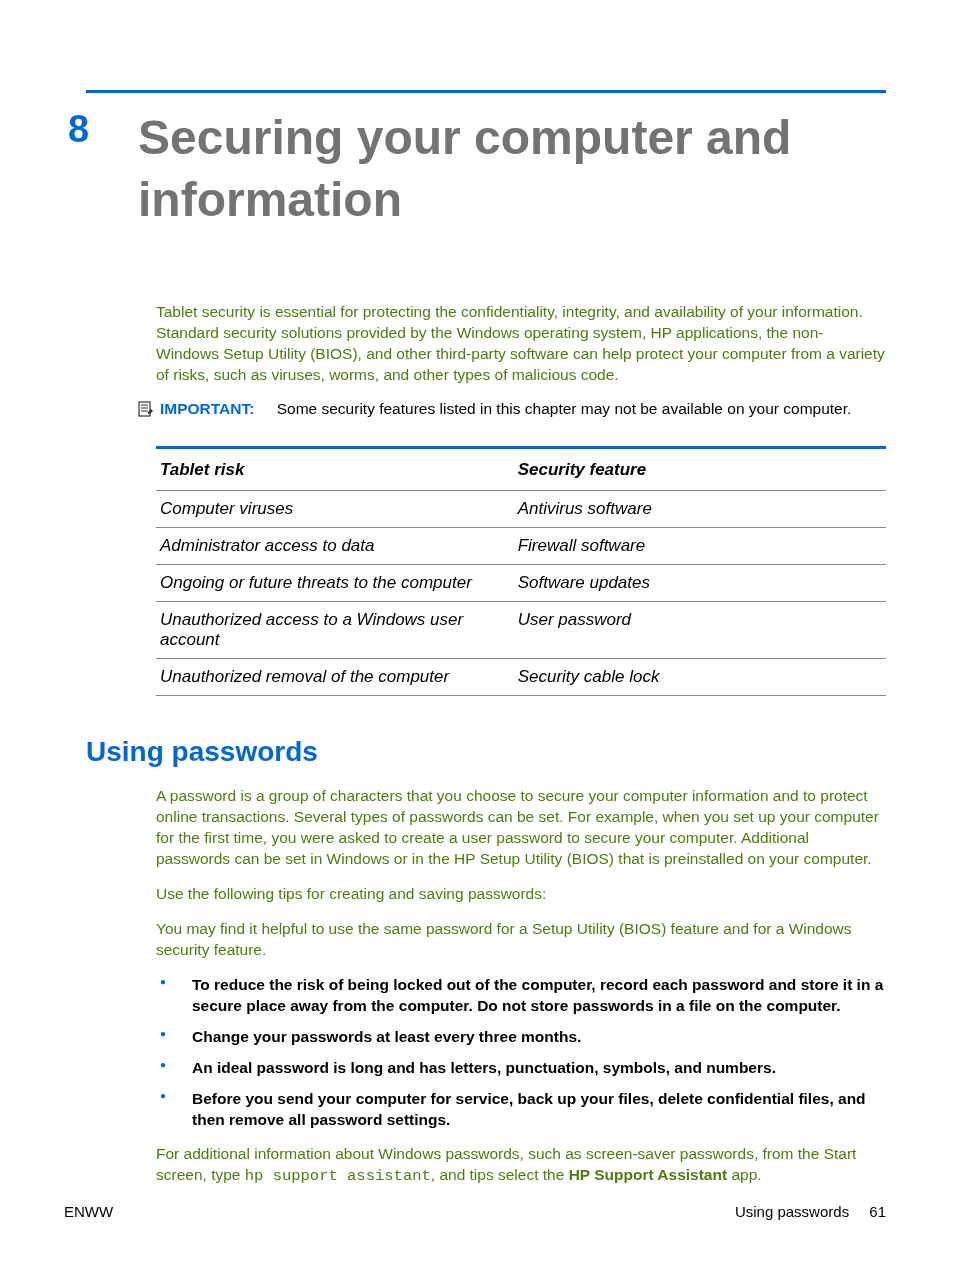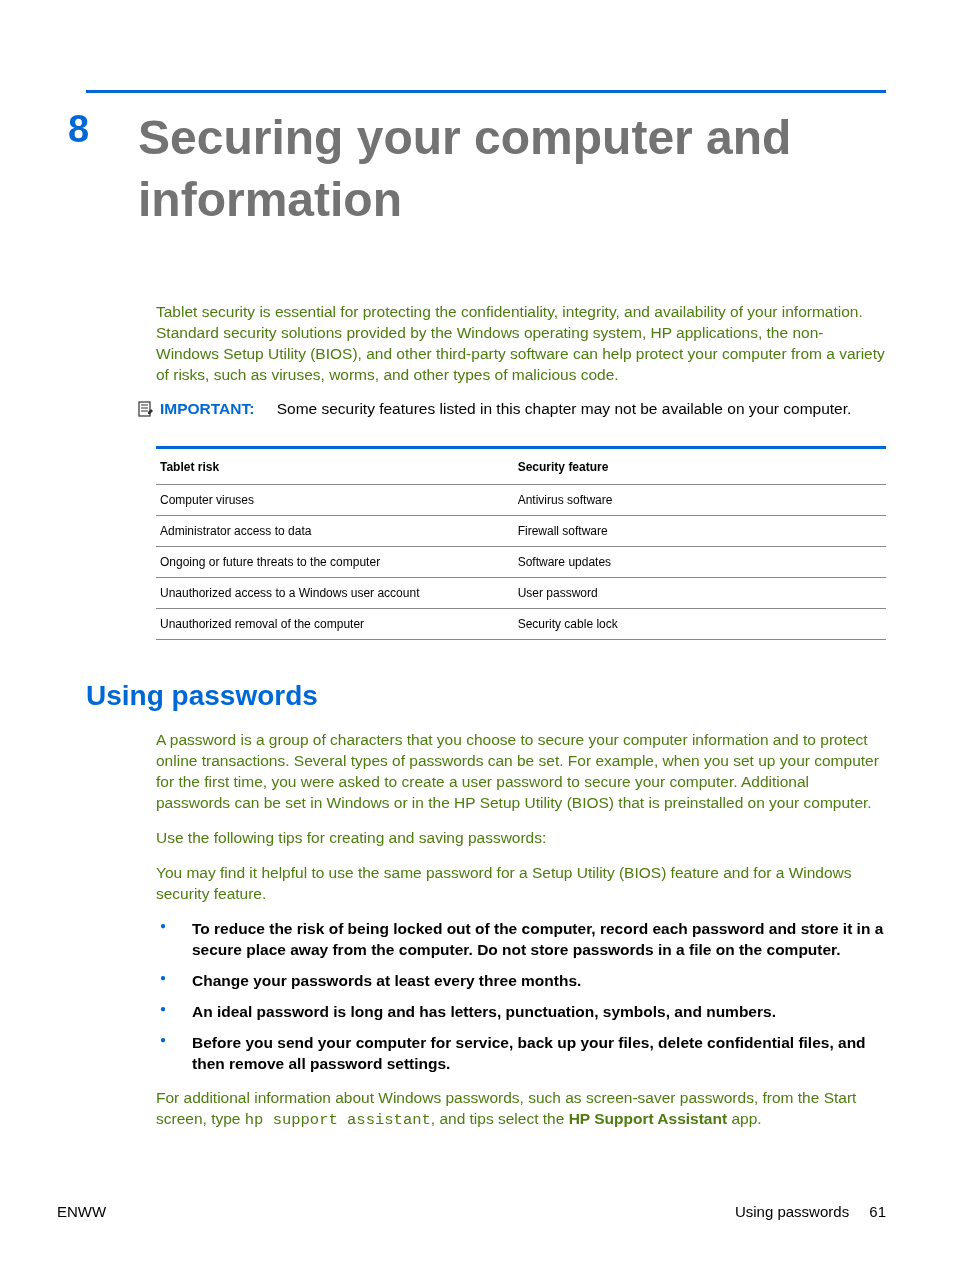--- a/index.html
+++ b/index.html
@@ -75,21 +75,22 @@
       margin-bottom: 40px;
     }
     .table-top-rule {
       height: 3px;
       background: #0068d6;
       margin-bottom: 1px;
     }
     table {
       width: 100%;
       border-collapse: collapse;
-      font-size: 12px;
+      font-size: 17px;
+      font-style: italic;
     }
     th {
       text-align: left;
       font-weight: bold;
       padding: 10px 4px 10px 4px;
       border-bottom: 1px solid #888;
     }
     td {
       padding: 8px 4px;
       border-bottom: 1px solid #888;
@@ -121,21 +122,21 @@
       color: #0068d6;
       position: absolute;
       left: 4px;
       top: 0;
       font-size: 10px;
     }
     .mono { font-family: "Courier New", monospace; }
     .footer {
       position: absolute;
       bottom: 50px;
-      left: 57px;
+      left: 64px;
       right: 68px;
       font-size: 15px;
       display: flex;
       justify-content: space-between;
     }
     .footer-right { }
     .page-num { display: inline-block; margin-left: 16px; }
   </style>
 </head>
 <body>

